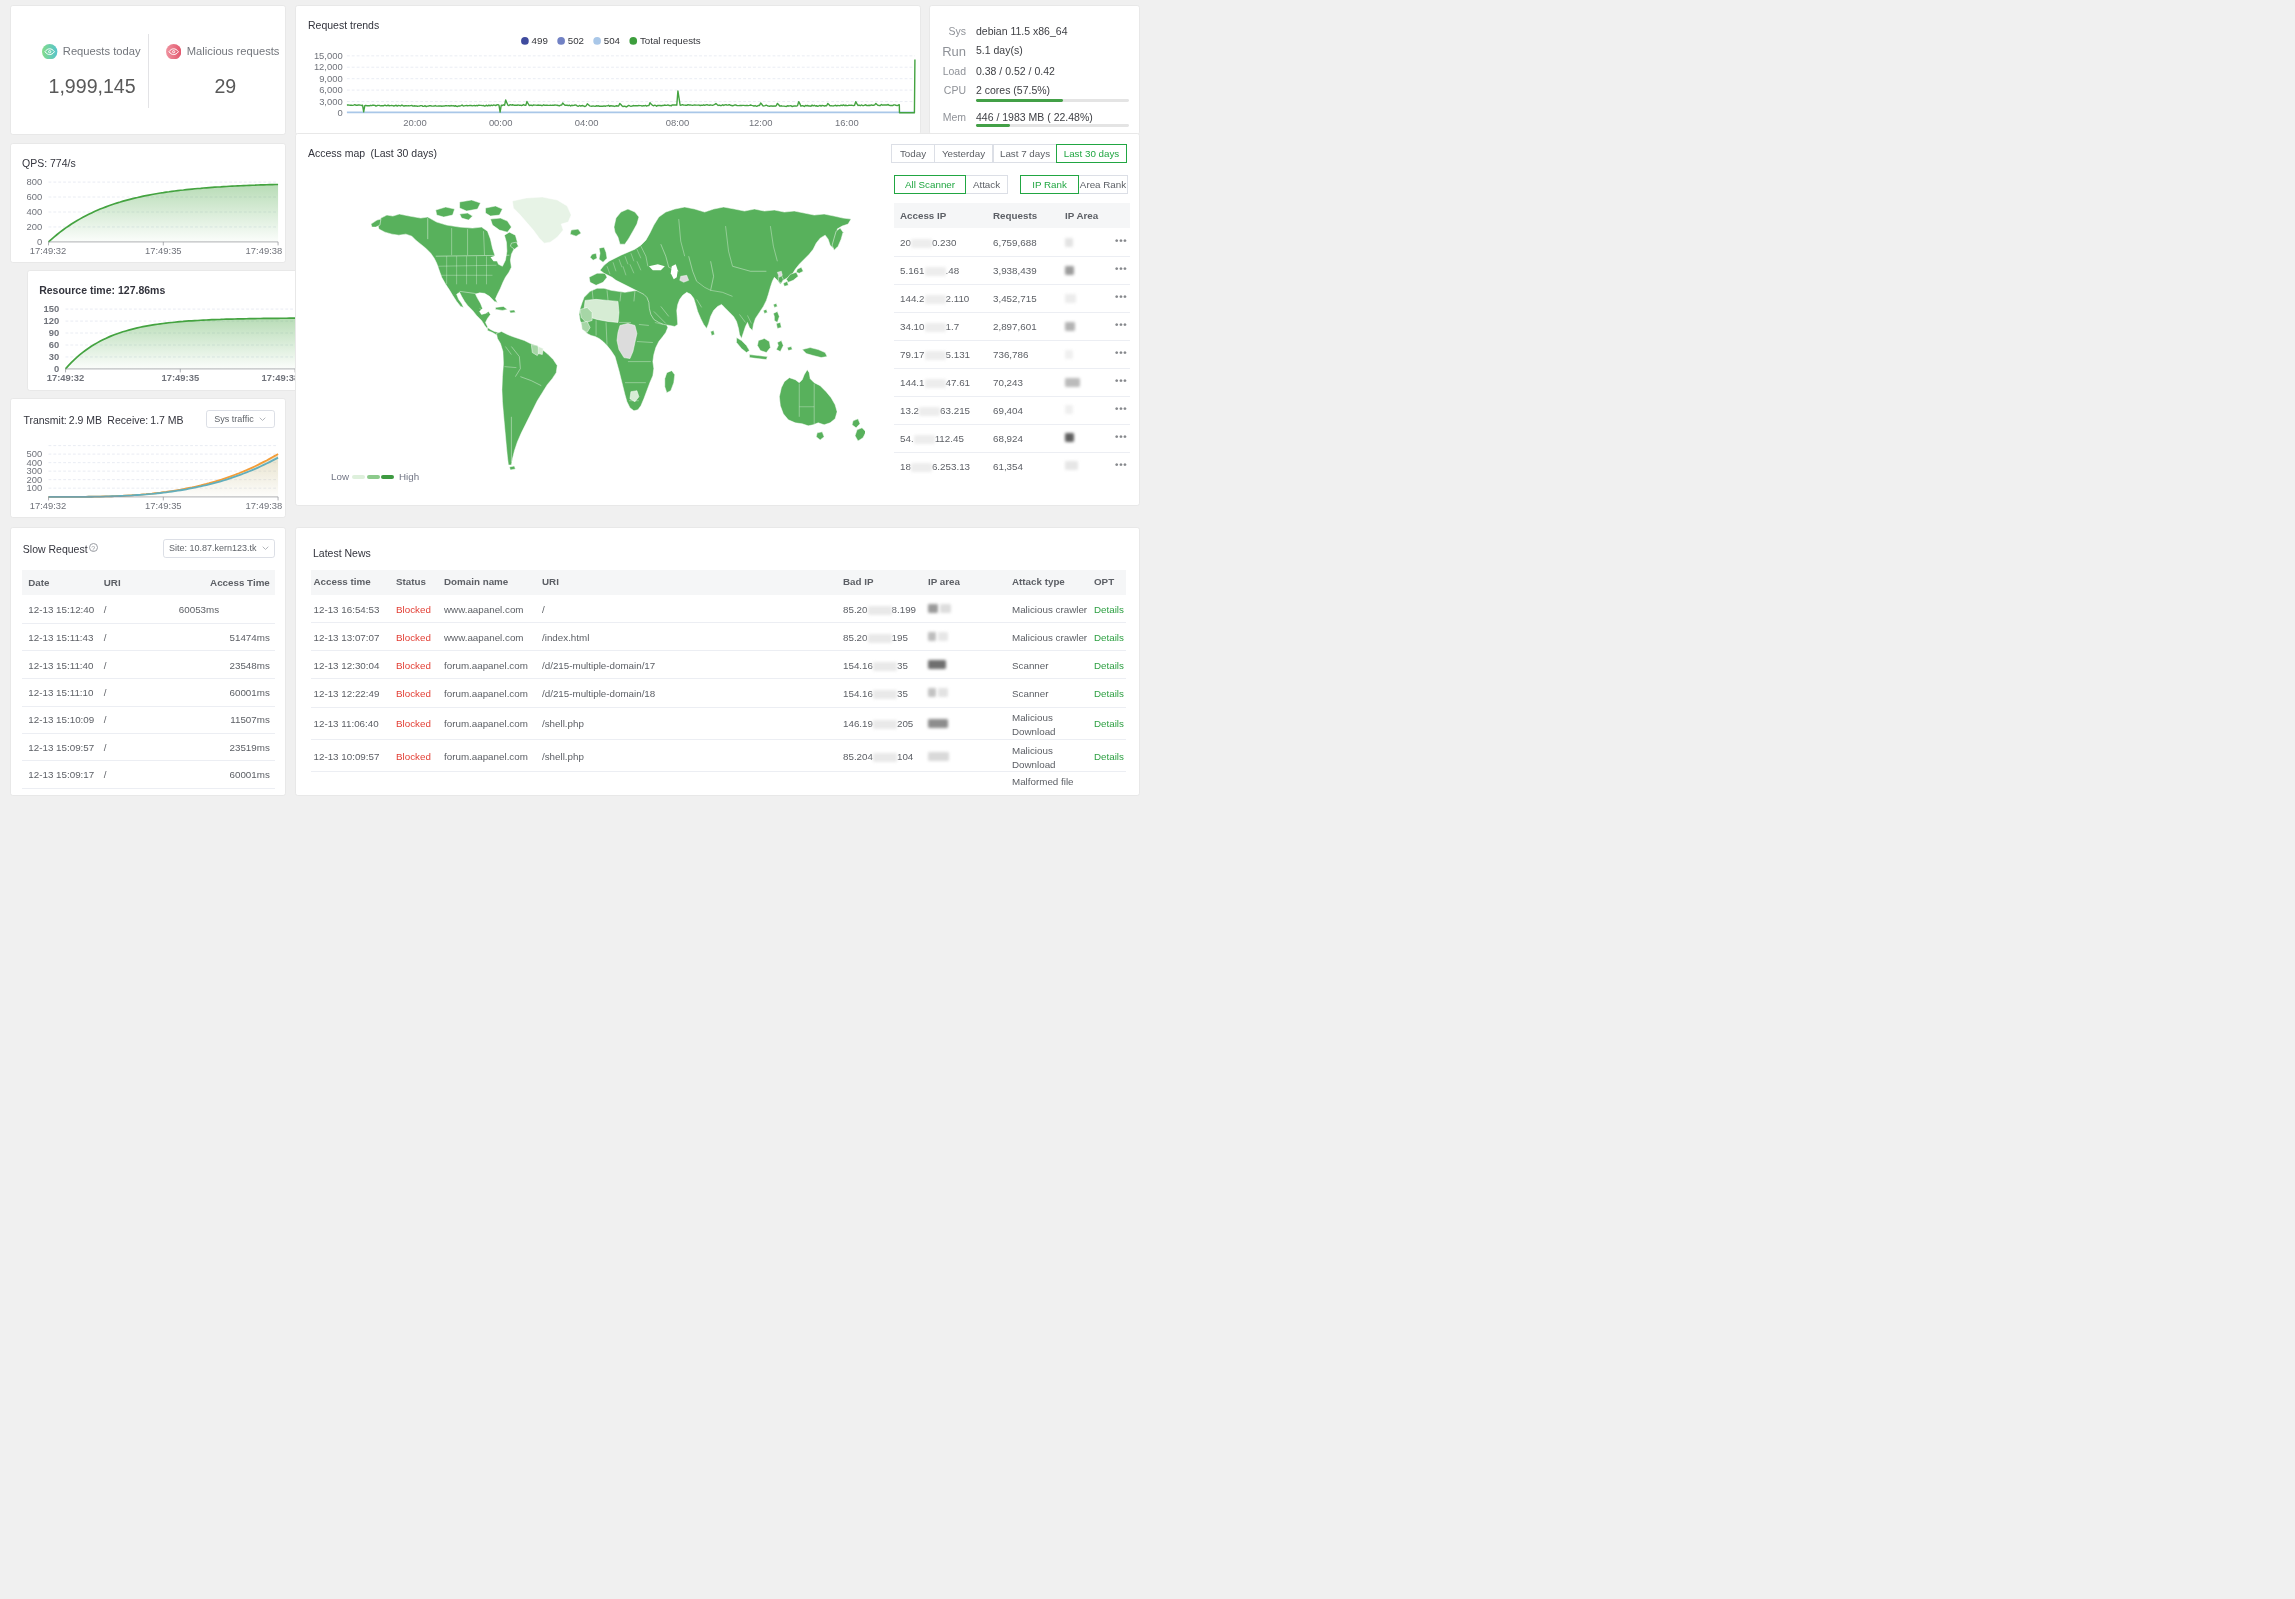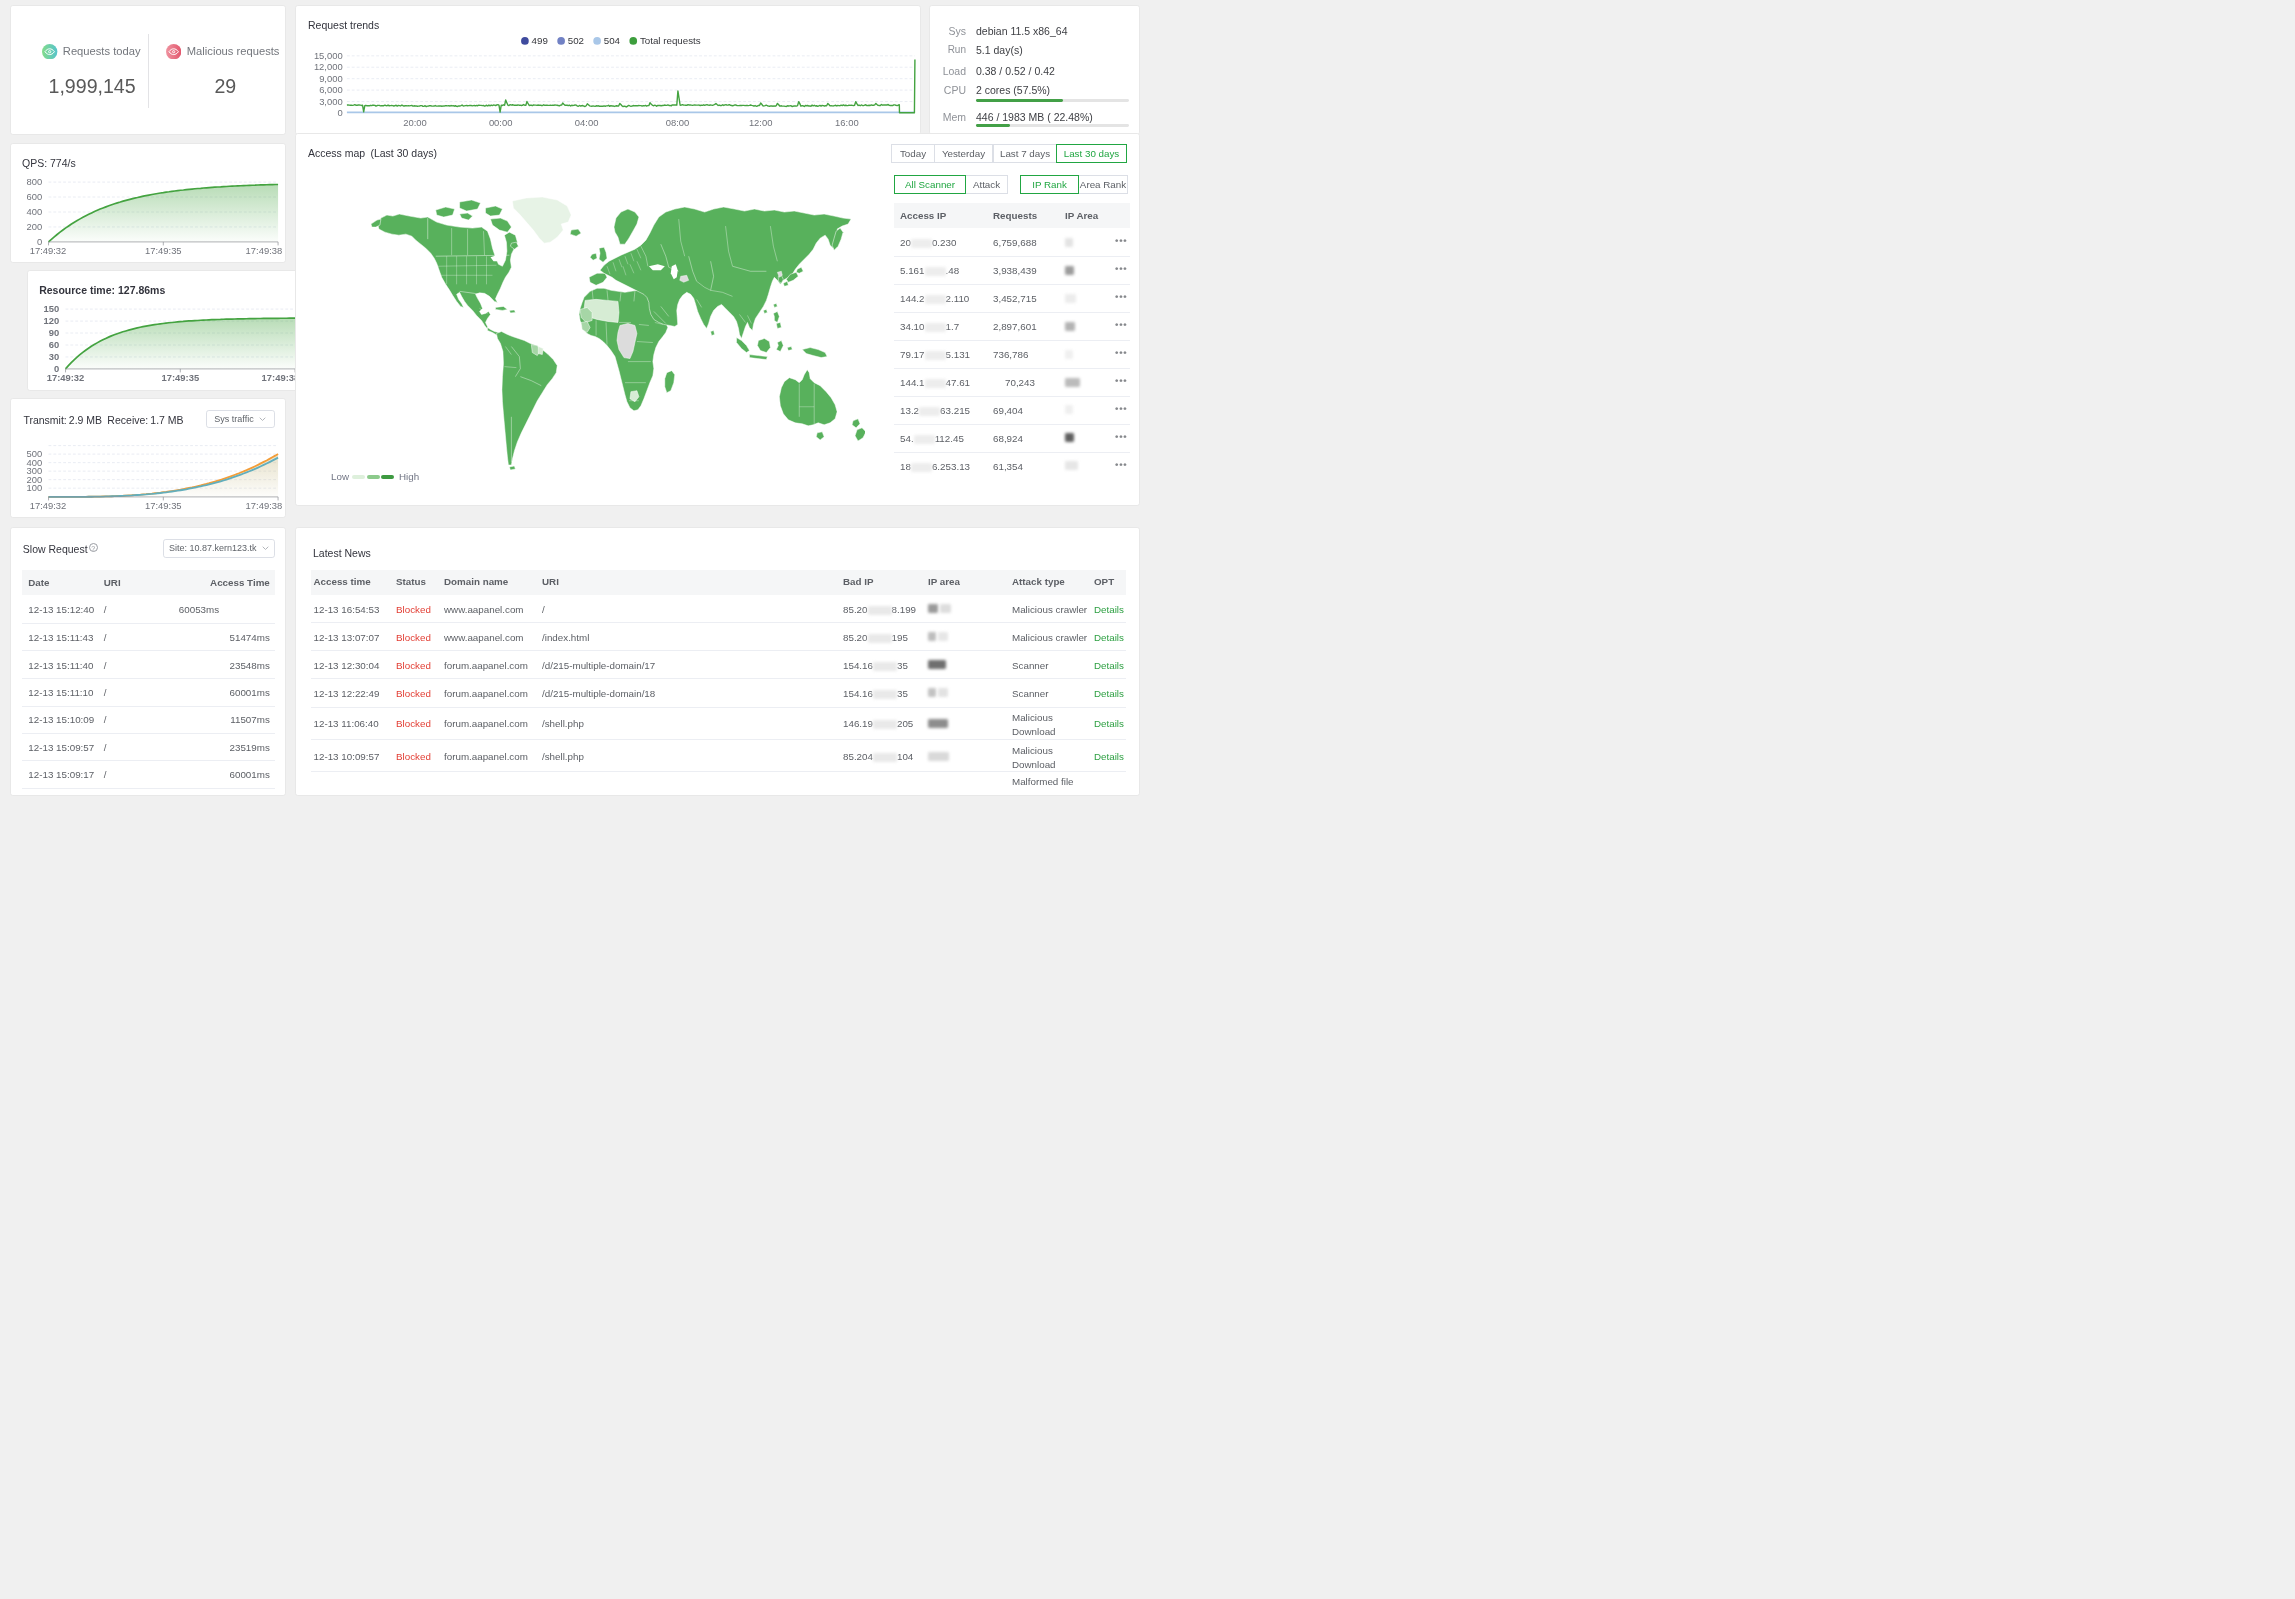--- a/index.html
+++ b/index.html
@@ -80,21 +80,21 @@
       <text x="664" y="172" text-anchor="middle" font-size="13.5" fill="#70737b">12:00</text>
       <text x="787.4" y="172" text-anchor="middle" font-size="13.5" fill="#70737b">16:00</text>
       <line x1="72" y1="152.2" x2="884.7" y2="152.2" stroke="#a9c7e8" stroke-width="2.6"></line>
       <polyline points="72.0,141.7 73.6,141.6 75.2,141.9 76.8,142.1 78.4,142.0 80.0,142.2 81.6,141.8 83.2,141.2 84.8,142.0 86.4,142.1 88.0,141.6 89.6,141.7 91.2,141.8 92.8,142.3 94.4,141.9 96.0,151.4 97.6,142.5 99.2,142.1 100.8,142.8 102.4,142.5 104.0,142.8 105.6,142.1 107.2,142.6 108.8,142.0 110.4,142.0 112.0,142.2 113.6,143.2 115.2,142.4 116.8,142.2 118.4,142.2 120.0,142.9 121.6,142.5 123.2,142.7 124.8,142.7 126.4,141.9 128.0,142.7 129.6,142.4 131.2,142.0 132.8,142.7 134.4,142.5 136.0,142.4 137.6,142.5 139.2,143.1 140.8,142.5 142.4,142.0 144.0,143.3 145.6,142.3 147.2,142.6 148.8,143.0 150.4,141.8 152.0,142.4 153.6,143.3 155.2,142.7 156.8,142.5 158.4,142.9 160.0,142.5 161.6,142.9 163.2,142.6 164.8,142.3 166.4,143.2 168.0,142.8 169.6,143.1 171.2,142.9 172.8,143.5 174.4,143.2 176.0,143.1 177.6,142.6 179.2,142.5 180.8,143.6 182.4,143.4 184.0,142.7 185.6,143.9 187.2,143.2 188.8,143.1 190.4,142.5 192.0,142.7 193.6,143.2 195.2,143.2 196.8,143.1 198.4,142.4 200.0,143.2 201.6,143.2 203.2,142.9 204.8,143.1 206.4,143.1 208.0,143.5 209.6,143.0 211.2,143.2 212.8,142.5 214.4,142.7 216.0,142.9 217.6,142.6 219.2,143.1 220.8,142.4 222.4,142.9 224.0,142.6 225.6,143.4 227.2,142.7 228.8,143.5 230.4,143.7 232.0,142.9 233.6,143.1 235.2,142.6 236.8,141.7 238.4,143.0 240.0,142.9 241.6,142.5 243.2,142.4 244.8,142.7 246.4,142.6 248.0,142.2 249.6,142.3 251.2,142.9 252.8,142.5 254.4,142.4 256.0,142.9 257.6,142.3 259.2,142.7 260.8,141.9 262.4,142.2 264.0,142.2 265.6,142.5 267.2,142.3 268.8,143.1 270.4,142.7 272.0,142.0 273.6,143.1 275.2,141.7 276.8,142.8 278.4,141.7 280.0,142.4 281.6,141.7 283.2,141.9 284.8,142.6 286.4,141.4 288.0,141.3 289.6,141.9 291.2,151.7 292.8,142.0 294.4,142.3 296.0,141.4 297.6,142.1 299.2,134.5 300.8,138.4 302.4,142.1 304.0,142.3 305.6,141.2 307.2,141.8 308.8,141.3 310.4,141.7 312.0,142.0 313.6,141.9 315.2,142.0 316.8,141.7 318.4,141.9 320.0,141.9 321.6,142.3 323.2,142.1 324.8,141.0 326.4,142.0 328.0,142.2 329.6,136.7 331.2,139.5 332.8,142.4 334.4,141.8 336.0,142.0 337.6,142.5 339.2,141.5 340.8,141.8 342.4,141.8 344.0,142.1 345.6,141.6 347.2,142.1 348.8,141.9 350.4,142.4 352.0,142.4 353.6,141.3 355.2,142.1 356.8,141.8 358.4,142.0 360.0,142.2 361.6,142.2 363.2,141.8 364.8,142.2 366.4,142.1 368.0,142.1 369.6,141.6 371.2,141.8 372.8,142.0 374.4,142.4 376.0,142.8 377.6,141.8 379.2,141.8 380.8,138.8 382.4,140.6 384.0,142.0 385.6,142.0 387.2,142.0 388.8,142.6 390.4,141.8 392.0,143.0 393.6,142.1 395.2,142.3 396.8,142.2 398.4,141.7 400.0,141.9 401.6,143.1 403.2,143.4 404.8,142.3 406.4,143.1 408.0,142.7 409.6,142.4 411.2,143.5 412.8,143.7 414.4,142.7 416.0,139.9 417.6,141.2 419.2,142.8 420.8,143.2 422.4,143.5 424.0,143.0 425.6,143.3 427.2,143.6 428.8,142.7 430.4,143.0 432.0,142.8 433.6,143.4 435.2,143.3 436.8,143.4 438.4,143.4 440.0,142.9 441.6,143.4 443.2,142.9 444.8,142.9 446.4,142.1 448.0,143.6 449.6,142.6 451.2,143.1 452.8,143.0 454.4,143.7 456.0,143.2 457.6,142.7 459.2,143.1 460.8,143.0 462.4,139.4 464.0,140.9 465.6,143.0 467.2,143.9 468.8,143.3 470.4,143.8 472.0,144.4 473.6,143.2 475.2,142.3 476.8,142.9 478.4,143.4 480.0,143.3 481.6,142.4 483.2,142.8 484.8,142.8 486.4,142.8 488.0,142.8 489.6,142.4 491.2,142.5 492.8,142.6 494.4,143.2 496.0,142.5 497.6,142.9 499.2,142.2 500.8,143.2 502.4,142.6 504.0,142.6 505.6,138.3 507.2,140.3 508.8,141.8 510.4,142.7 512.0,142.1 513.6,142.2 515.2,143.5 516.8,142.2 518.4,142.4 520.0,142.3 521.6,142.7 523.2,142.4 524.8,142.3 526.4,141.7 528.0,142.0 529.6,142.2 531.2,141.5 532.8,142.3 534.4,142.3 536.0,142.9 537.6,141.4 539.2,141.6 540.8,141.6 542.4,141.7 544.0,141.9 545.6,121.4 547.2,131.9 548.8,142.0 550.4,141.9 552.0,141.2 553.6,141.6 555.2,141.9 556.8,142.1 558.4,142.1 560.0,141.1 561.6,141.6 563.2,141.7 564.8,141.9 566.4,142.2 568.0,141.8 569.6,141.4 571.2,141.9 572.8,141.8 574.4,141.8 576.0,141.7 577.6,142.4 579.2,141.8 580.8,142.1 582.4,141.3 584.0,142.1 585.6,141.5 587.2,141.1 588.8,141.9 590.4,142.0 592.0,141.7 593.6,141.8 595.2,142.2 596.8,141.6 598.4,140.9 600.0,139.4 601.6,140.9 603.2,142.3 604.8,141.7 606.4,142.4 608.0,142.4 609.6,141.3 611.2,142.3 612.8,141.5 614.4,141.3 616.0,141.9 617.6,141.7 619.2,141.2 620.8,142.1 622.4,142.3 624.0,142.7 625.6,142.1 627.2,141.5 628.8,141.7 630.4,142.6 632.0,142.6 633.6,142.4 635.2,142.1 636.8,142.4 638.4,142.2 640.0,142.2 641.6,142.5 643.2,142.4 644.8,142.3 646.4,142.5 648.0,142.2 649.6,141.7 651.2,142.2 652.8,142.5 654.4,143.3 656.0,142.4 657.6,143.4 659.2,143.2 660.8,142.3 662.4,142.4 664.0,138.8 665.6,140.6 667.2,142.9 668.8,143.0 670.4,142.5 672.0,141.8 673.6,142.7 675.2,143.2 676.8,143.4 678.4,142.9 680.0,143.0 681.6,143.4 683.2,142.9 684.8,143.4 686.4,142.5 688.0,139.4 689.6,140.9 691.2,143.2 692.8,142.8 694.4,143.1 696.0,143.2 697.6,143.2 699.2,143.6 700.8,143.7 702.4,142.7 704.0,143.1 705.6,142.9 707.2,142.6 708.8,143.8 710.4,143.4 712.0,143.0 713.6,142.9 715.2,143.2 716.8,142.6 718.4,136.9 720.0,139.7 721.6,143.4 723.2,142.6 724.8,142.8 726.4,143.8 728.0,142.4 729.6,142.7 731.2,142.3 732.8,143.1 734.4,143.0 736.0,143.4 737.6,141.8 739.2,142.9 740.8,142.1 742.4,143.1 744.0,142.7 745.6,143.5 747.2,142.9 748.8,142.3 750.4,143.3 752.0,142.2 753.6,142.5 755.2,143.1 756.8,142.8 758.4,142.8 760.0,139.4 761.6,140.9 763.2,142.9 764.8,142.6 766.4,142.9 768.0,143.0 769.6,142.5 771.2,142.0 772.8,143.0 774.4,142.4 776.0,142.6 777.6,142.7 779.2,141.9 780.8,142.5 782.4,141.6 784.0,142.5 785.6,142.0 787.2,142.3 788.8,142.5 790.4,141.9 792.0,142.2 793.6,141.8 795.2,142.1 796.8,142.5 798.4,142.0 800.0,136.9 801.6,139.7 803.2,142.3 804.8,141.9 806.4,142.7 808.0,141.6 809.6,142.3 811.2,142.6 812.8,141.9 814.4,141.3 816.0,142.5 817.6,142.3 819.2,142.1 820.8,142.3 822.4,141.6 824.0,142.1 825.6,142.1 827.2,141.5 828.8,139.4 830.4,140.9 832.0,142.2 833.6,142.3 835.2,142.5 836.8,140.9 838.4,141.9 840.0,141.6 841.6,141.7 843.2,141.7 844.8,141.7 846.4,140.9 848.0,142.2 849.6,142.4 851.2,142.2 852.8,142.4 854.4,141.5 856.0,141.4 857.6,142.2 859.2,142.4 860.8,142.0 862.4,141.2 862.6,152.8 884.0,152.8 884.7,76.7" fill="none" stroke="#44a340" stroke-width="2" stroke-linejoin="round"></polyline>
     </svg>
 </div>
 
 <div class="card" style="left:929px; top:4.9px; width:211px; height:130px;">
   <div class="abs" style="left:0; top:19px; width:36px; text-align:right; font-size:10.5px; color:#8f9298;">Sys</div>
   <div class="abs" style="left:46px; top:19px; font-size:10.5px; color:#3f4045;">debian 11.5 x86_64</div>
-  <div class="abs" style="left:0; top:38px; width:36px; text-align:right; font-size:10px; color:#8f9298;">Run</div>
+  <div class="abs" style="left:0; top:38px; width:36px; text-align:right; font-size:13px; color:#8f9298;">Run</div>
   <div class="abs" style="left:46px; top:38px; font-size:10.5px; color:#3f4045;">5.1 day(s)</div>
   <div class="abs" style="left:0; top:59px; width:36px; text-align:right; font-size:10.5px; color:#8f9298;">Load</div>
   <div class="abs" style="left:46px; top:59px; font-size:10.5px; color:#3f4045;">0.38 / 0.52 / 0.42</div>
   <div class="abs" style="left:0; top:78px; width:36px; text-align:right; font-size:10.5px; color:#8f9298;">CPU</div>
   <div class="abs" style="left:46px; top:78px; font-size:10.5px; color:#3f4045;">2 cores (57.5%)</div>
   <div class="abs" style="left:46px; top:93px; width:153px; height:2.8px; background:#e4e4e4; border-radius:1.4px;"></div>
   <div class="abs" style="left:46px; top:93px; width:87px; height:2.8px; background:#43a047; border-radius:1.4px;"></div>
   <div class="abs" style="left:0; top:105px; width:36px; text-align:right; font-size:10.5px; color:#8f9298;">Mem</div>
   <div class="abs" style="left:46px; top:105px; font-size:10.5px; color:#3f4045;">446 / 1983 MB ( 22.48%)</div>
   <div class="abs" style="left:46px; top:118px; width:153px; height:2.8px; background:#e4e4e4; border-radius:1.4px;"></div>
@@ -401,21 +401,21 @@
     <div class="cell" style="left:697px; top:187px;">2,897,601</div>
     <div class="smudge" style="left:769px; top:188px; width:9.8px; height:9px; background:#b3b3b3; filter:blur(1.4px);"></div>
     <div class="cell" style="left:819px; top:185px; font-weight:bold; color:#86888c; letter-spacing:0.7px;">•••</div>
     <div class="rline" style="left:598px; top:206px; width:236px;"></div>
     <div class="cell" style="left:604px; top:215px;">79.17<span style="display:inline-block;width:21px;height:8.4px;background:#ededed;border-radius:1.4px;filter:blur(1.4px);vertical-align:middle;"></span>5.131</div>
     <div class="cell" style="left:697px; top:215px;">736,786</div>
     <div class="smudge" style="left:769px; top:216px; width:8.4px; height:9px; background:#f0f0f0; filter:blur(1.4px);"></div>
     <div class="cell" style="left:819px; top:213px; font-weight:bold; color:#86888c; letter-spacing:0.7px;">•••</div>
     <div class="rline" style="left:598px; top:234px; width:236px;"></div>
     <div class="cell" style="left:604px; top:243px;">144.1<span style="display:inline-block;width:21px;height:8.4px;background:#ededed;border-radius:1.4px;filter:blur(1.4px);vertical-align:middle;"></span>47.61</div>
-    <div class="cell" style="left:697px; top:243px;margin-left:12px;">70,243</div>
+    <div class="cell" style="left:697px; top:243px;">70,243</div>
     <div class="smudge" style="left:769px; top:244px; width:15.4px; height:9px; background:#bbbbbb; filter:blur(1.4px);"></div>
     <div class="cell" style="left:819px; top:241px; font-weight:bold; color:#86888c; letter-spacing:0.7px;">•••</div>
     <div class="rline" style="left:598px; top:262px; width:236px;"></div>
     <div class="cell" style="left:604px; top:271px;">13.2<span style="display:inline-block;width:21px;height:8.4px;background:#ededed;border-radius:1.4px;filter:blur(1.4px);vertical-align:middle;"></span>63.215</div>
     <div class="cell" style="left:697px; top:271px;">69,404</div>
     <div class="smudge" style="left:769px; top:271px; width:8.4px; height:9px; background:#efefef; filter:blur(1.4px);"></div>
     <div class="cell" style="left:819px; top:269px; font-weight:bold; color:#86888c; letter-spacing:0.7px;">•••</div>
     <div class="rline" style="left:598px; top:290px; width:236px;"></div>
     <div class="cell" style="left:604px; top:299px;">54.<span style="display:inline-block;width:21px;height:8.4px;background:#ededed;border-radius:1.4px;filter:blur(1.4px);vertical-align:middle;"></span>112.45</div>
     <div class="cell" style="left:697px; top:299px;">68,924</div>

